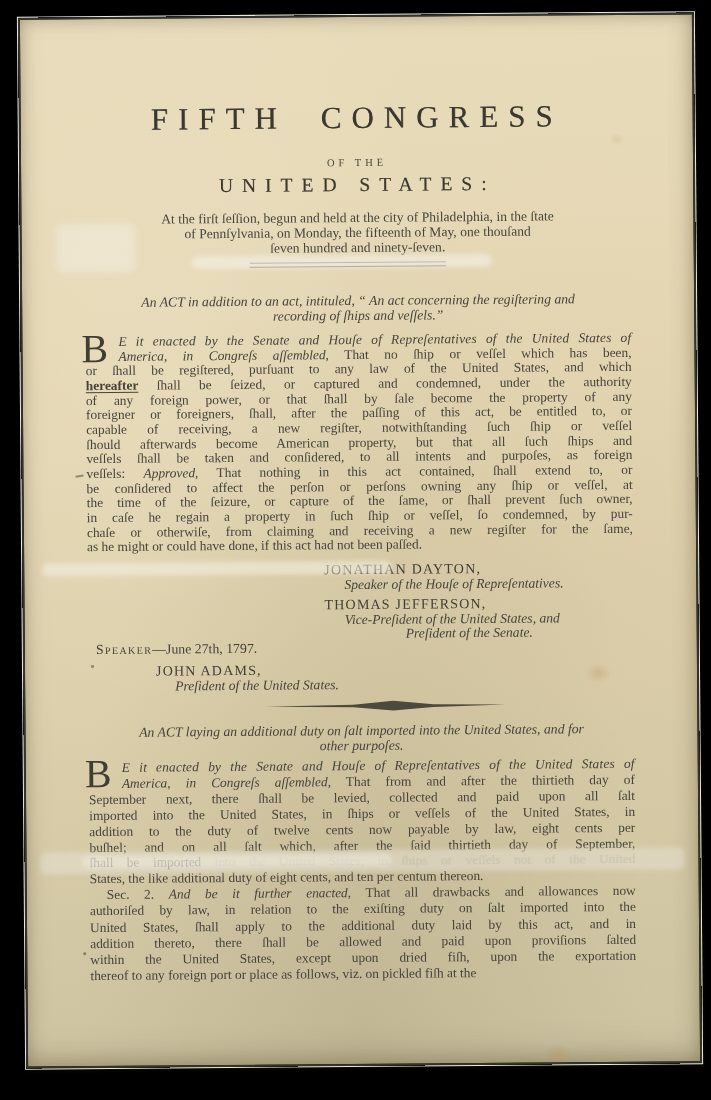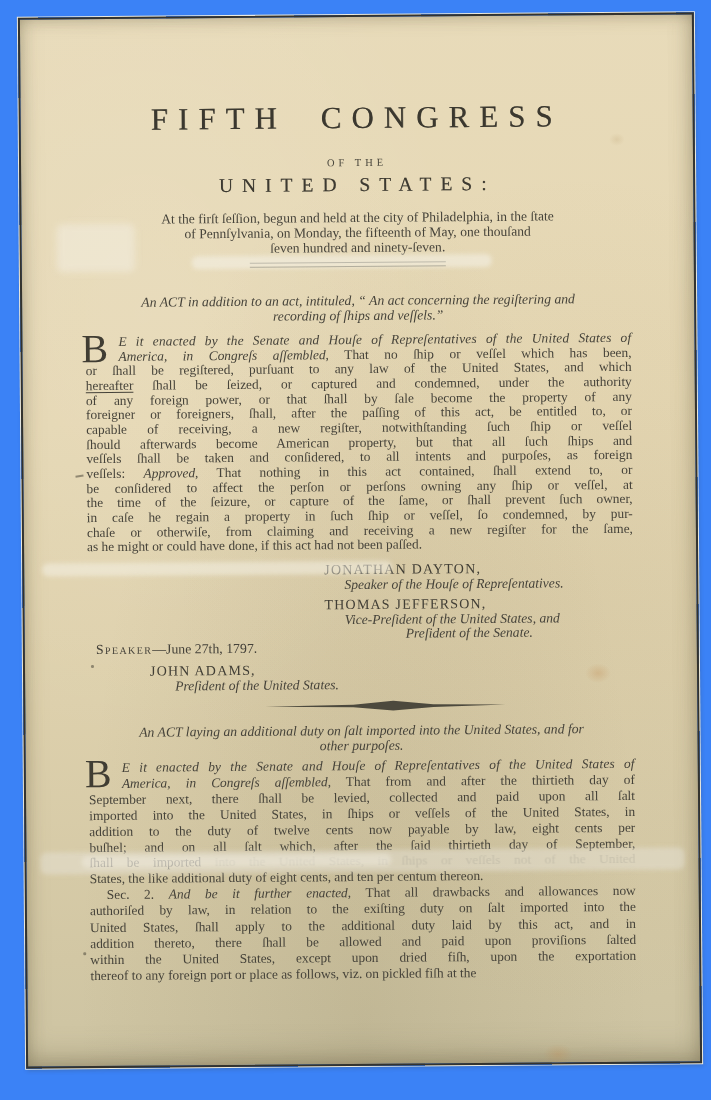--- a/index.html
+++ b/index.html
@@ -1,17 +1,17 @@
 <!DOCTYPE html>
 <html><head>
 <meta charset="utf-8">
 <style>
   html,body{margin:0;padding:0;}
   body{background:#f6f3ea;font-family:"Liberation Serif","DejaVu Serif",serif;}
-  .stage{position:relative;width:711px;height:1100px;background:#3b82f6;overflow:hidden;}
+  .stage{position:relative;width:711px;height:1100px;background:#000000;overflow:hidden;}
   .paper{
     position:absolute;left:22px;top:15px;width:676px;height:1051px;
     background:linear-gradient(178deg,#e8dbba 0%,#e5d7b3 38%,#ddd0ac 64%,#d2c7a4 88%,#ccc3a2 100%);
     border:2px solid #34332d;box-sizing:border-box;
     transform:rotate(-0.45deg);
     box-shadow:0 0 0 1px #eceadd,1px 2px 4px rgba(60,55,40,.25),
       inset 8px 0 18px -10px rgba(120,110,80,.45),
       inset -10px 0 22px -12px rgba(120,110,80,.5),
       inset 0 -16px 32px -14px rgba(105,97,68,.55),
       inset 0 10px 20px -12px rgba(120,110,80,.35);
@@ -49,33 +49,33 @@
   .act1-body .lines{--lh:14.65px;}
   .act2-body{top:741px;}
   .act2-body .lines{--lh:15.9px;}
   .sec2-body{top:868px;}
   .sec2-body .lines{--lh:16.3px;}
   .sec2-body .lines > div:first-child{text-indent:17px;}
   .dropcap{position:absolute;left:-4px;top:-1px;font-size:40px;line-height:30px;color:#403d33;}
   .with-dropcap .lines > div:nth-child(-n+2){padding-left:33px;}
   .with-dropcap .lines > div:nth-child(1){letter-spacing:.2px;}
   i{font-style:italic;}
-  u{text-decoration:underline;text-underline-offset:2px;text-decoration-thickness:1px;}
+  u{text-decoration:underline;text-underline-offset:2px;text-decoration-thickness:1px;font-weight:bold;}
   .f{opacity:.40;color:#6e6a58;filter:blur(.4px);}
   .sc{font-variant:small-caps;letter-spacing:1.4px;}
   
   .sig-name{font-size:14px;letter-spacing:1.2px;color:#413e35;}
   .sig-title{font-style:italic;font-size:13.6px;color:#46433a;}
   .speaker-name{top:545px;left:300px;}
   .speaker-title{top:560px;left:320px;}
   .vp-name{top:580px;left:300px;}
   .vp-title-1{top:595px;left:320px;}
   .vp-title-2{top:609px;left:381px;}
   .approved-line{top:623px;left:71px;font-size:13.8px;color:#45423a;}
-  .president-name{top:645px;left:125px;}
+  .president-name{top:645px;left:131px;}
   .president-title{top:660px;left:150px;}
   
   .fold{position:absolute;pointer-events:none;border-radius:6px;}
   .fold-tl{top:205px;left:35px;width:78px;height:48px;background:rgba(243,239,227,.5);filter:blur(3px);}
   .fold-1{top:238px;left:170px;width:300px;height:13px;background:rgba(244,240,228,.6);filter:blur(2px);}
   .fold-2{top:544px;left:18px;width:350px;height:13px;background:rgba(244,240,228,.55);filter:blur(2px);}
   .fold-3{top:833px;left:14px;width:644px;height:22px;background:rgba(229,225,213,.5);filter:blur(2px);}
   .fold-3b{top:837px;left:55px;width:310px;height:12px;background:rgba(241,238,227,.45);filter:blur(2px);}
   .stain{position:absolute;border-radius:50%;pointer-events:none;}
   .stain-1{top:648px;left:560px;width:26px;height:20px;background:radial-gradient(rgba(193,141,83,.32),transparent 70%);}

